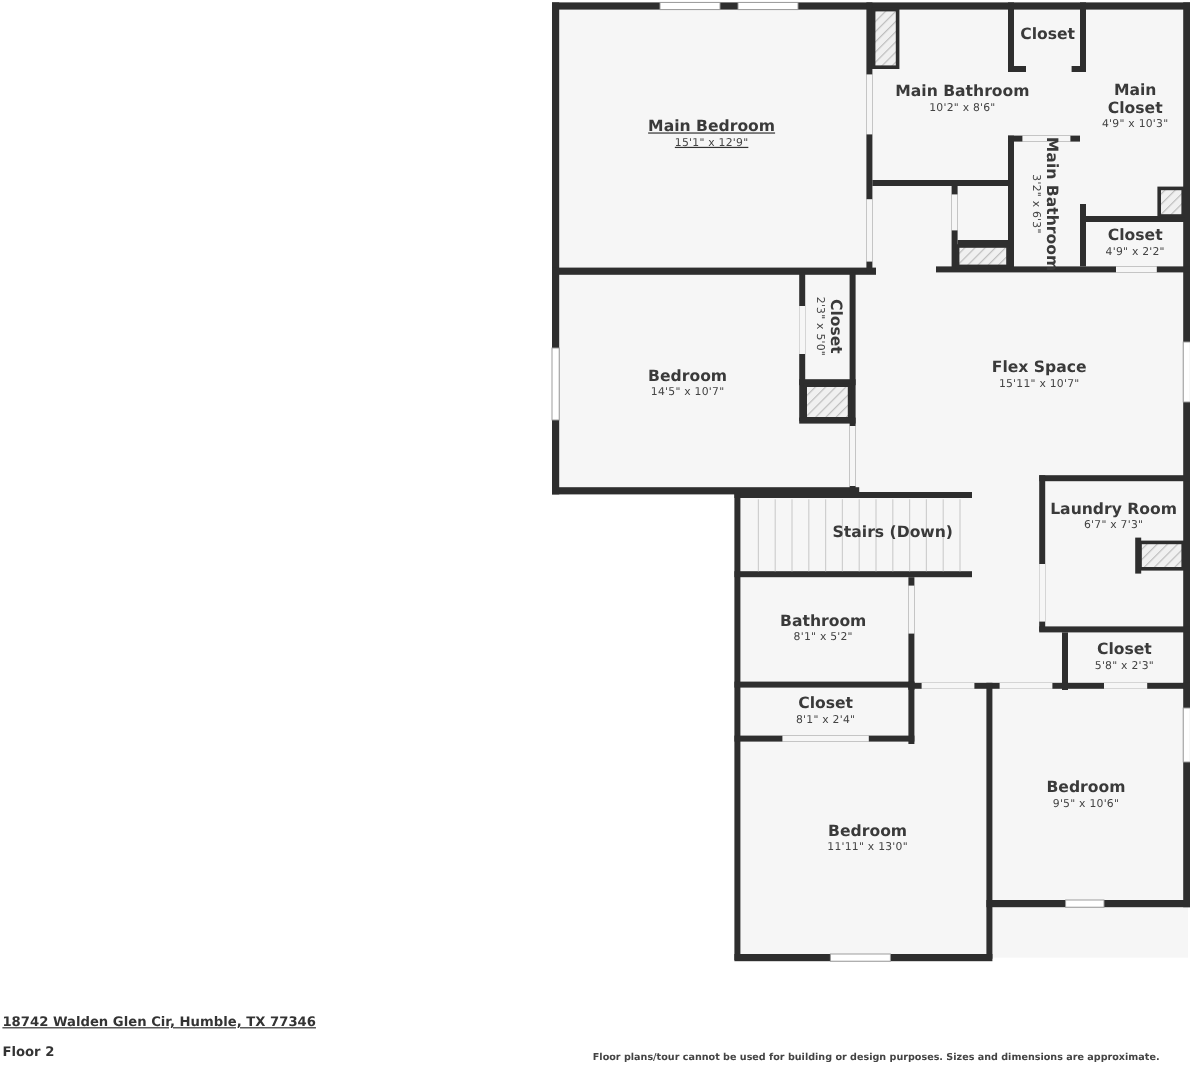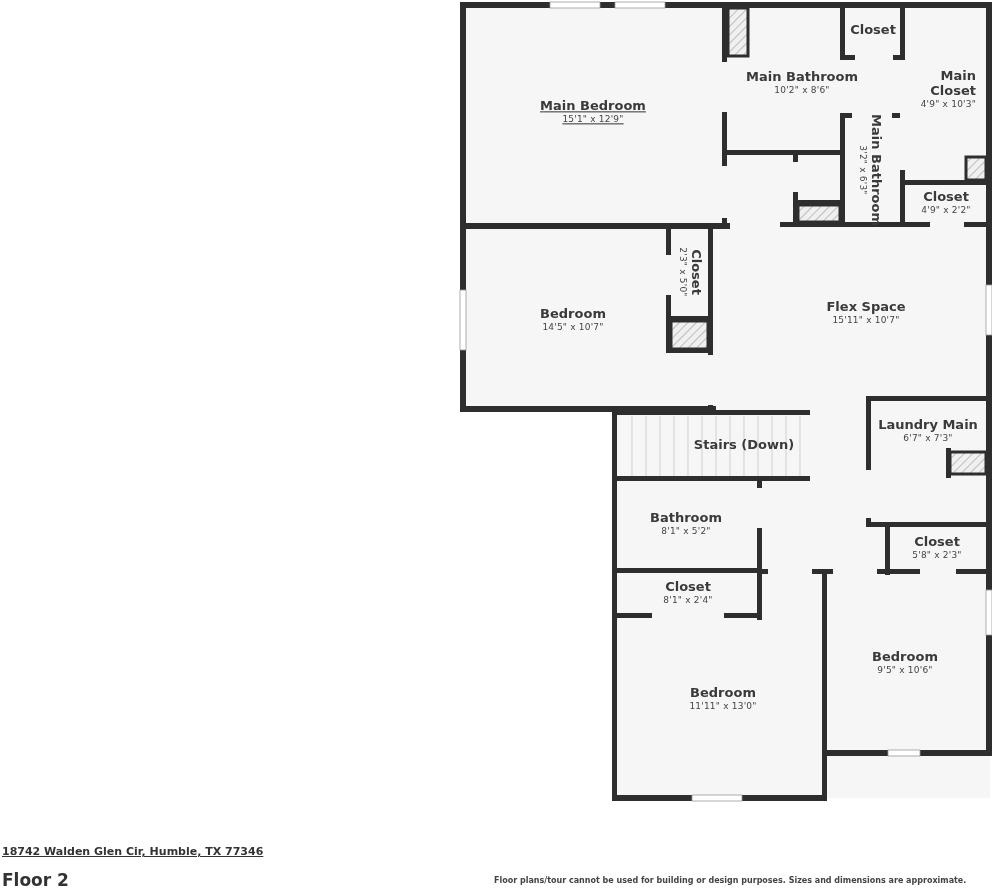--- a/index.html
+++ b/index.html
@@ -8,21 +8,21 @@
   .room-fill { fill:#f6f6f6; }
   .wall { fill:#2e2e2e; }
   .win { fill:#ffffff; stroke:#9a9a9a; stroke-width:0.8; }
   .door { fill:#f6f6f6; }
   .hatch { fill:url(#hatchPat); stroke:#2e2e2e; stroke-width:3; }
   .lbl { position:absolute; text-align:center; transform:translate(-50%,-50%); white-space:nowrap; line-height:1.15; }
   .lbl .n { font-size:13px; font-weight:600; color:#3a3a3a; display:block; }
   .lbl .d { font-size:9px; color:#444; display:block; letter-spacing:0.2px; }
   .rot { transform:translate(-50%,-50%) rotate(90deg); }
   .addr { position:absolute; left:2px; top:845px; font-size:11px; font-weight:700; color:#333;text-decoration:underline; }
-  .floor { position:absolute; left:2px; top:870px; font-size:17px; font-weight:700; color:#333; }
+  .floor { position:absolute; left:2px; top:870px; font-size:11px; font-weight:700; color:#333; }
   .disc { position:absolute; left:494px; top:876px; font-size:8px; font-weight:600; color:#444; white-space:nowrap;text-align:center; }
 </style>
 </head>
 <body>
 
 <svg id="plan" viewBox="0 0 992 893" xmlns="http://www.w3.org/2000/svg">
   <defs>
     <pattern id="hatchPat" width="6" height="6" patternUnits="userSpaceOnUse" patternTransform="rotate(45)">
       <rect width="6" height="6" fill="#f0f0f0"></rect>
       <line x1="0" y1="0" x2="0" y2="6" stroke="#bdbdbd" stroke-width="2"></line>
@@ -149,21 +149,21 @@
   <span class="n">Main Bedroom</span>
   <span class="d">15'1" x 12'9"</span>
 </div>
 <div class="lbl" style="left:873px;top:30px;">
   <span class="n">Closet</span>
 </div>
 <div class="lbl" style="left:802px;top:83px;">
   <span class="n">Main Bathroom</span>
   <span class="d">10'2" x 8'6"</span>
 </div>
-<div class="lbl" style="left:946px;top:89px;width:60px;white-space:normal;text-align:right;">
+<div class="lbl" style="left:946px;top:89px;width:60px;white-space:normal;">
   <span class="n">Main Closet</span>
   <span class="d">4'9" x 10'3"</span>
 </div>
 <div class="lbl rot" style="left:870px;top:170px;">
   <span class="n">Main Bathroom</span>
   <span class="d">3'2" x 6'3"</span>
 </div>
 <div class="lbl" style="left:946px;top:203px;">
   <span class="n">Closet</span>
   <span class="d">4'9" x 2'2"</span>
@@ -177,21 +177,21 @@
   <span class="d">2'3" x 5'0"</span>
 </div>
 <div class="lbl" style="left:866px;top:313px;">
   <span class="n">Flex Space</span>
   <span class="d">15'11" x 10'7"</span>
 </div>
 <div class="lbl" style="left:744px;top:445px;">
   <span class="n">Stairs (Down)</span>
 </div>
 <div class="lbl" style="left:928px;top:431px;">
-  <span class="n">Laundry Main</span>
+  <span class="n">Laundry Room</span>
   <span class="d">6'7" x 7'3"</span>
 </div>
 <div class="lbl" style="left:686px;top:524px;">
   <span class="n">Bathroom</span>
   <span class="d">8'1" x 5'2"</span>
 </div>
 <div class="lbl" style="left:937px;top:548px;">
   <span class="n">Closet</span>
   <span class="d">5'8" x 2'3"</span>
 </div>

